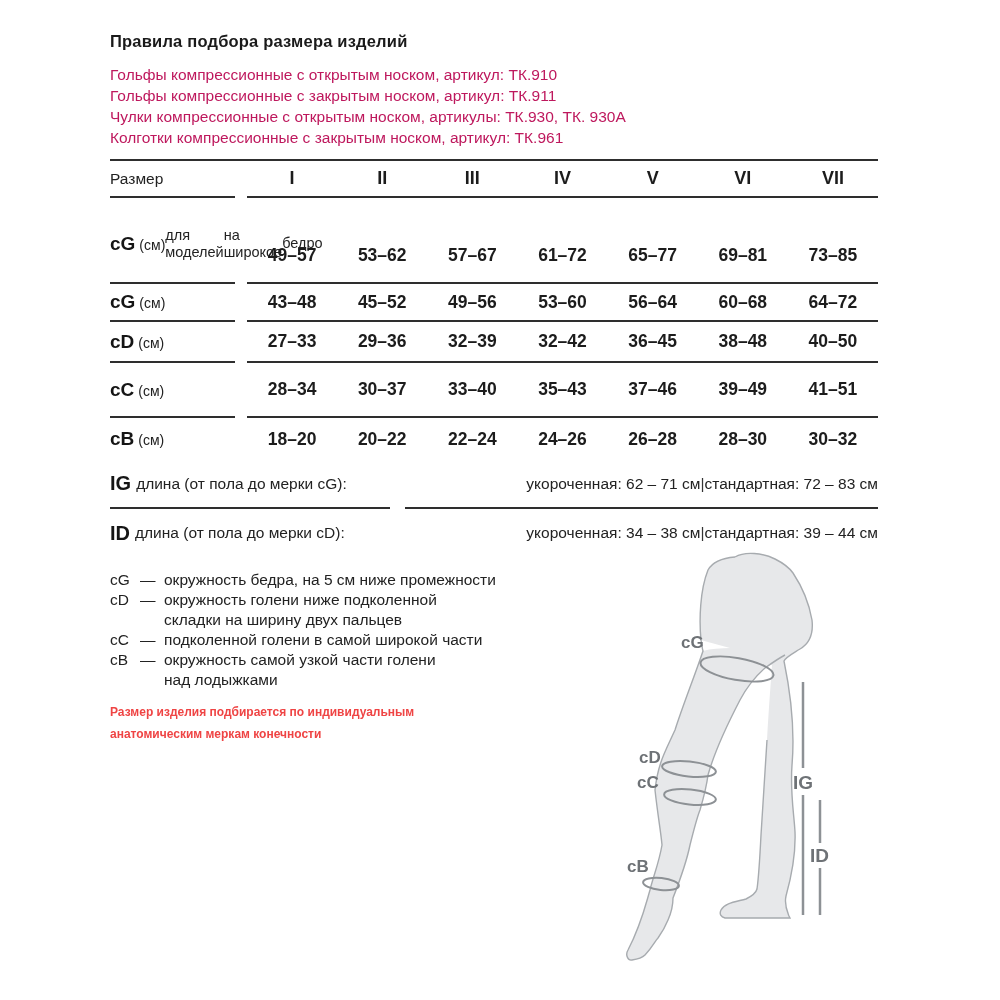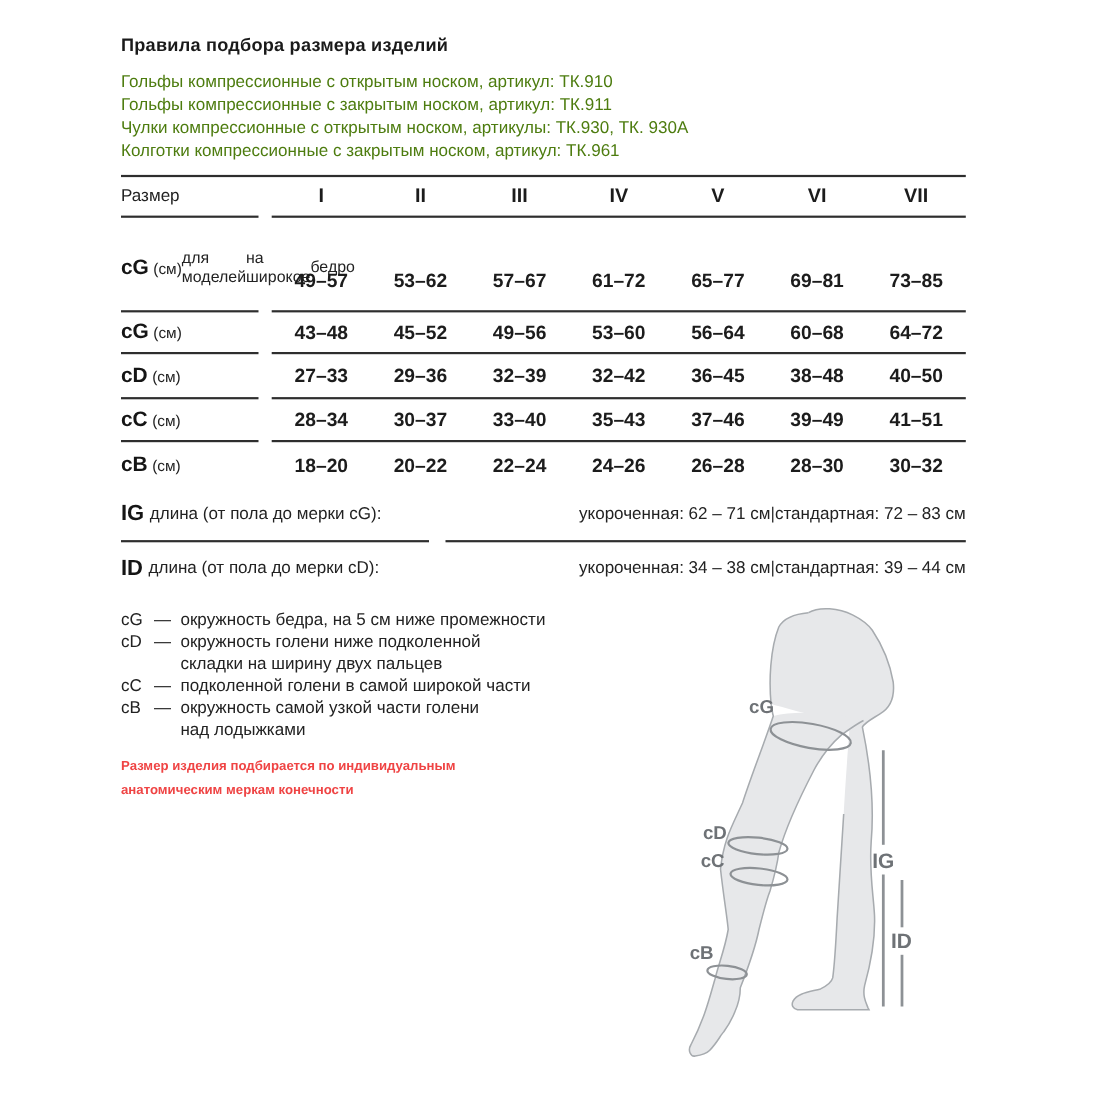--- a/index.html
+++ b/index.html
@@ -1,32 +1,32 @@
 <!DOCTYPE html>
 <html><head>
 <meta charset="utf-8">
 <style>
   html,body{margin:0;padding:0;background:#fff;}
   body{width:1000px;height:1000px;position:relative;font-family:"Liberation Sans","DejaVu Sans",sans-serif;color:#1f1f1f;}
   .page{position:absolute;inset:0;background:#ffffff;overflow:hidden;}
   .content{position:absolute;left:110px;top:32px;width:770px;}
 
   .doc-title{font-size:16.5px;font-weight:700;color:#1a1a1a;margin:0 0 13px 0;letter-spacing:.2px;}
-  .product-line{font-size:15.5px;line-height:21px;color:#4d7c0f;}
+  .product-line{font-size:15.5px;line-height:21px;color:#be185d;}
 
   
   .size-table{margin-top:11px;width:768px;border-top:2px solid #2e2e2e;}
   .trow{display:flex;align-items:center;}
   .tlabel{width:125px;margin-right:12px;flex:none;}
   .tdata{width:631px;display:flex;}
   .cell{flex:1;text-align:center;font-weight:700;font-size:17.5px;color:#1c1c1c;}
   .bb{border-bottom:2px solid #2e2e2e;}
   .trow .tlabel,.trow .tdata{align-self:stretch;display:flex;align-items:center;}
   .trow .tdata{justify-content:space-between;}
-  .h37{height:37px;} .h86{height:86px;} .h38{height:38px;} .h41{height:41px;} .h39{height:39px;} .h42{height:42px;}
+  .h37{height:37px;} .h86{height:86px;} .h38{height:38px;} .h41{height:41px;} .h39{height:55px;} .h42{height:42px;}
   .size-word{font-size:15.5px;color:#222;}
   .roman{font-size:18px;}
   .lbl-bold{font-weight:700;font-size:19px;color:#151515;}
   .lbl-unit{font-size:14px;color:#222;margin-left:4px;}
   .wide-label{display:block;padding-top:7px;}
   .wide-note{font-size:14.5px;line-height:16.5px;color:#222;}
   .wide-cells{align-items:flex-end !important;}
   .wide-cells .cell{padding-bottom:16px;}
   .row-top{align-items:flex-start !important;}
 

